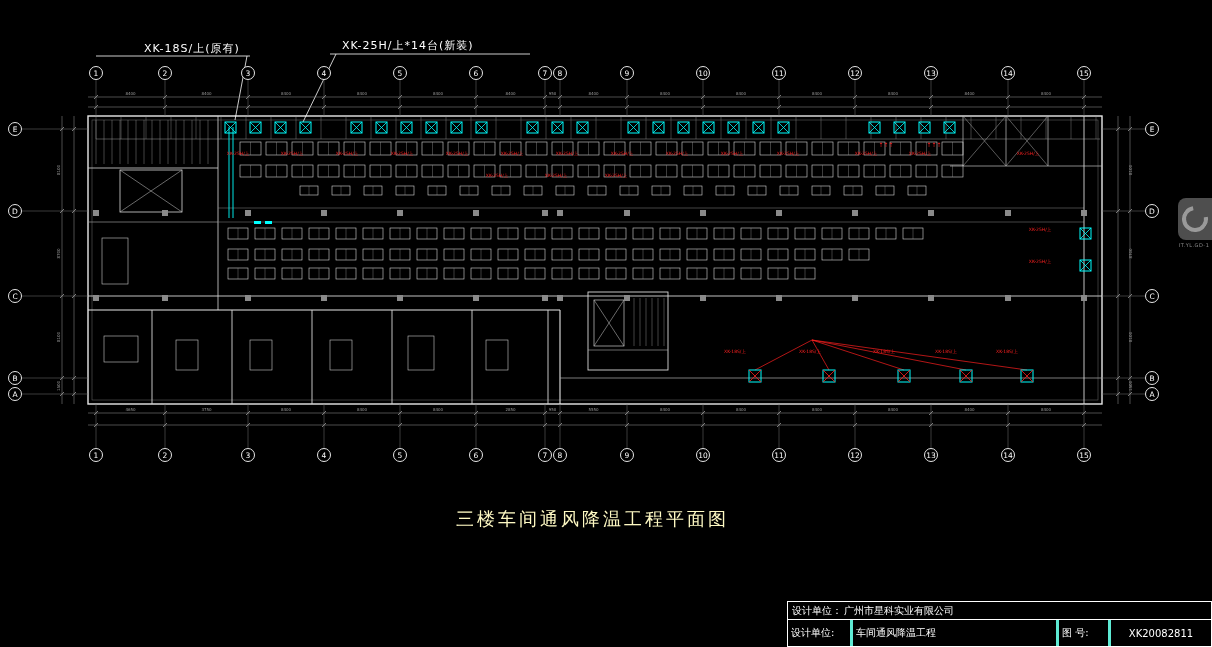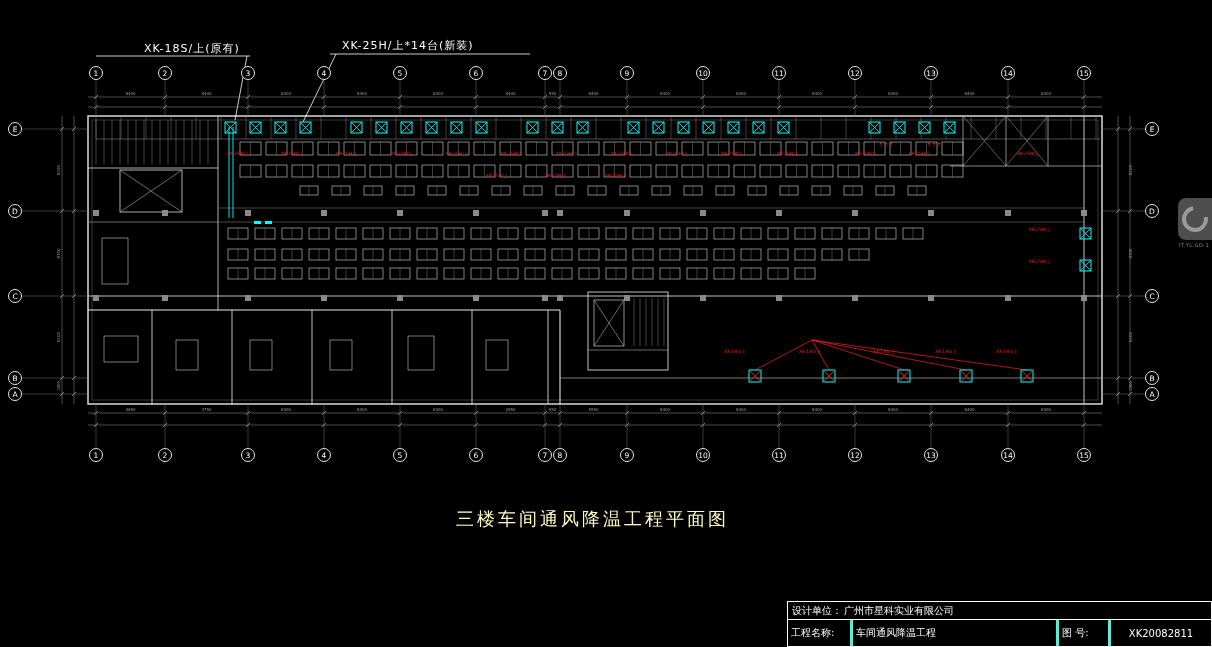--- a/index.html
+++ b/index.html
@@ -862,21 +862,21 @@
   <div class="note" id="note2">XK-25H/上*14台(新装)</div>
 
   <div class="plan-title">三楼车间通风降温工程平面图</div>
 
   <div class="tblock">
     <div class="tb-row1">
       <span>设计单位：</span>
       <span>广州市星科实业有限公司</span>
     </div>
     <div class="tb-row2">
-      <div class="tb-c1">工程名称:</div>
+      <div class="tb-c1">设计单位:</div>
       <div class="tb-c2">车间通风降温工程</div>
       <div class="tb-c3">图  号:</div>
       <div class="tb-c4">XK20082811</div>
     </div>
   </div>
 
   <div class="logo">
     <div class="logo-swirl"></div>
   </div>
   <div class="logo-caption">IT.YL.GD-1</div>

